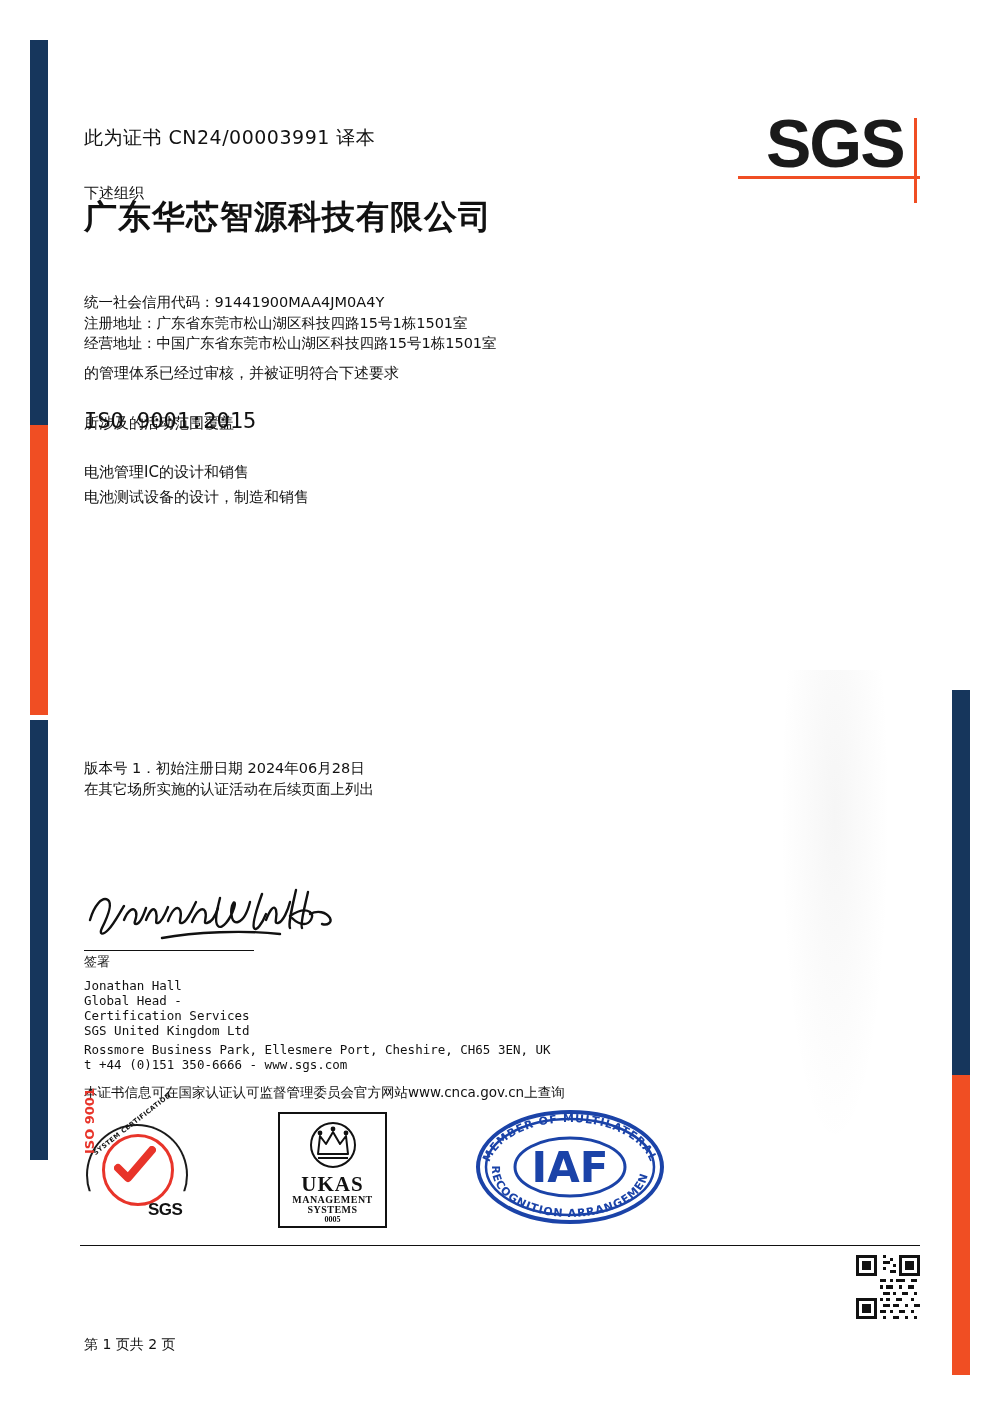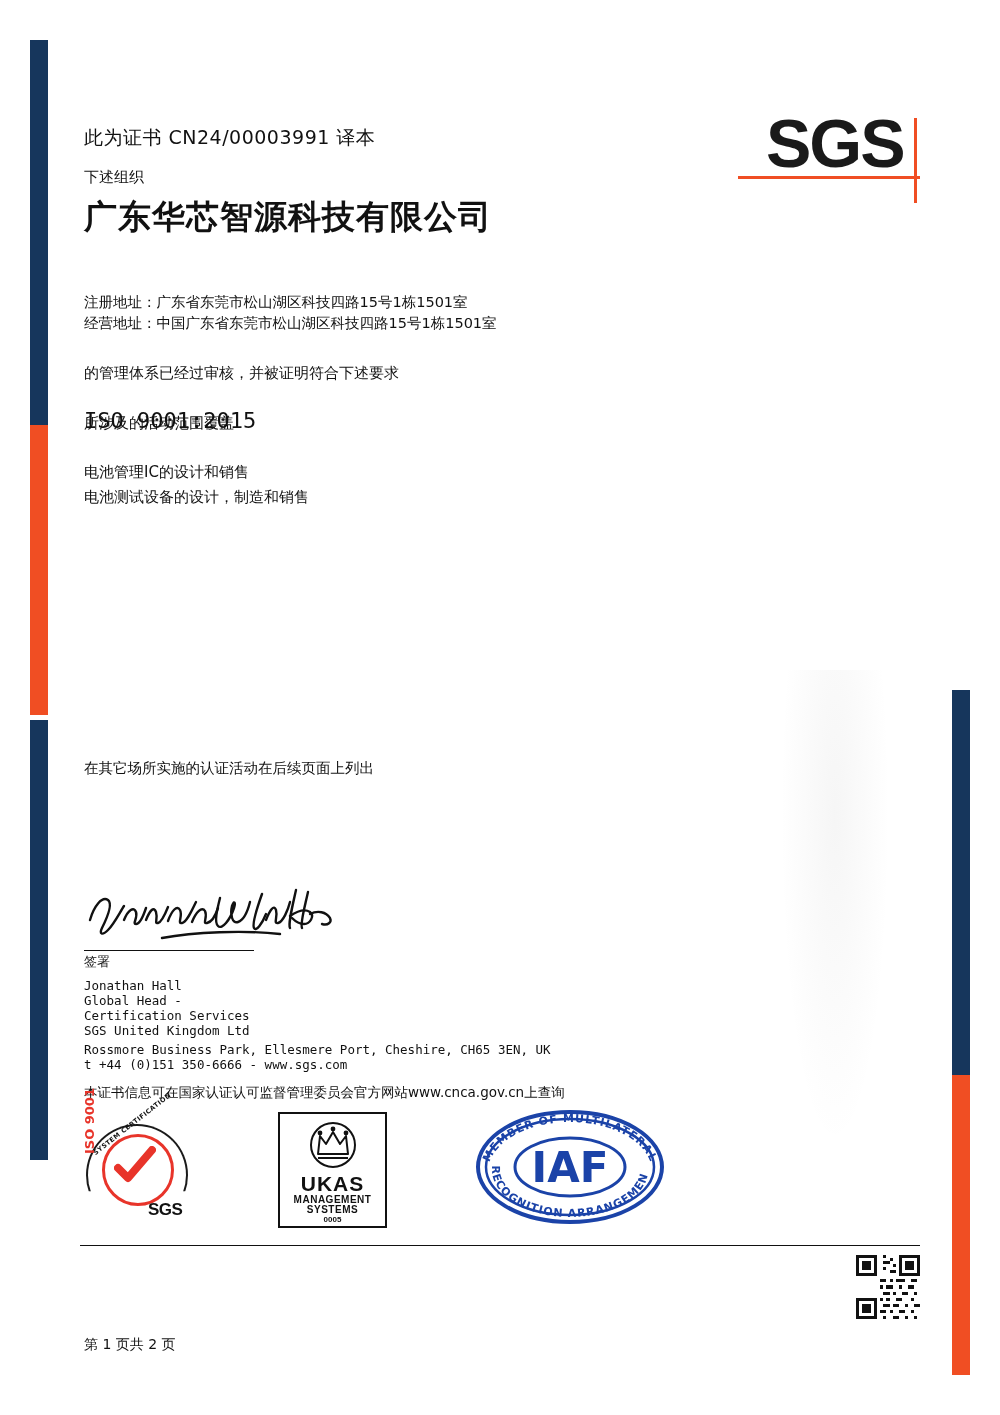--- a/index.html
+++ b/index.html
@@ -84,21 +84,21 @@
   .cert-ref {
     position: absolute;
     top: 125px;
     font-size: 19px;
     font-family: "DejaVu Sans", sans-serif;
     letter-spacing: 0.5px;
     white-space: nowrap;
   }
   .org-label {
     position: absolute;
-    top: 168px;
+    top: 184px;
     font-size: 15px;
     font-family: "DejaVu Sans", sans-serif;
   }
   .org-name {
     position: absolute;
     top: 195px;
     font-size: 33px;
     font-weight: bold;
     font-family: "DejaVu Sans", sans-serif;
     letter-spacing: 1px;
@@ -276,21 +276,21 @@
   }
   .mark-ukas .crown {
     position: absolute;
     left: 50%; top: 6px;
     transform: translateX(-50%);
   }
   .mark-ukas .txt {
     position: absolute;
     left: 0; right: 0;
     text-align: center;
-    font-family: Liberation Sans, sans-serif;
+    font-family: Liberation Serif, serif;
   }
   .mark-ukas .ukas { top: 58px; font-size: 21px; font-weight: bold; letter-spacing: 1px; }
   .mark-ukas .mgmt { top: 80px; font-size: 10px; font-weight: bold; letter-spacing: 0.5px; }
   .mark-ukas .syst { top: 90px; font-size: 10px; font-weight: bold; letter-spacing: 0.5px; }
   .mark-ukas .num  { top: 101px; font-size: 8px; font-weight: bold; }
 
   
   .mark-iaf {
     position: absolute;
     left: 390px; top: 0px;
@@ -360,36 +360,38 @@
 
   <div class="content">
 
     <div class="cert-ref">此为证书 CN24/00003991 译本</div>
 
     <div class="org-label">下述组织</div>
 
     <div class="org-name">广东华芯智源科技有限公司</div>
 
     <div class="details">
+      <div>统一社会信用代码：91441900MAA4JM0A4Y</div>
       <div>注册地址：广东省东莞市松山湖区科技四路15号1栋1501室</div>
       <div>经营地址：中国广东省东莞市松山湖区科技四路15号1栋1501室</div>
     </div>
 
     <div class="conform">的管理体系已经过审核，并被证明符合下述要求</div>
 
     <div class="standard">ISO 9001:2015</div>
 
     <div class="scope-label">所涉及的活动范围覆盖</div>
 
     <div class="scope-lines">
       <div>电池管理IC的设计和销售</div>
       <div>电池测试设备的设计，制造和销售</div>
     </div>
 
     <div class="validity">
+      <div>版本号 1．初始注册日期 2024年06月28日</div>
       <div>在其它场所实施的认证活动在后续页面上列出</div>
     </div>
 
   </div>
 
   <div class="signature">
     <svg width="260" height="70" viewBox="0 0 260 70" xmlns="http://www.w3.org/2000/svg">
       <g fill="none" stroke="#111" stroke-width="2.4" stroke-linecap="round" stroke-linejoin="round">
         <path d="M6 40 C10 26, 18 16, 24 20 C29 24, 22 40, 18 48 C15 54, 18 56, 24 50 C30 44, 36 32, 40 26"></path>
         <path d="M40 40 C44 30, 50 26, 52 32 C54 38, 48 44, 52 44 C56 44, 60 34, 62 28"></path>

